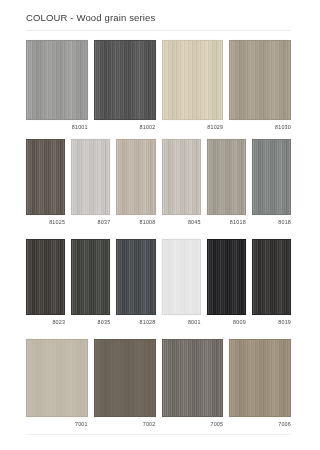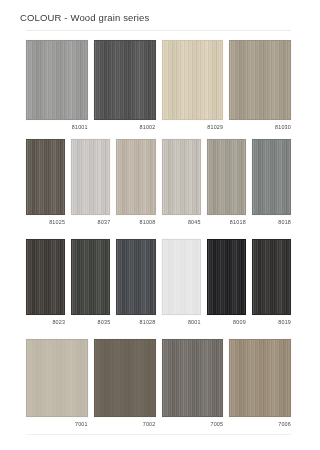--- a/index.html
+++ b/index.html
@@ -5,21 +5,21 @@
   html,body{margin:0;padding:0;}
   body{
     width:318px;height:450px;overflow:hidden;
     background:#ffffff;
     font-family:"Liberation Sans", sans-serif;
     -webkit-font-smoothing:antialiased;
   }
   .page{position:relative;width:318px;height:450px;background:#fff;}
 
   .page-title{
-    position:absolute;left:20px;top:12px;
+    position:absolute;left:26px;top:12px;
     font-size:9.5px;color:#3a3a3a;letter-spacing:.15px;
     white-space:nowrap;
   }
   .title-rule{
     position:absolute;left:26px;top:30px;width:265px;height:1px;
     background:#ececec;
   }
 
   .row{position:absolute;left:26px;width:265px;}
   .row-swatches{display:flex;gap:6px;width:100%;}

